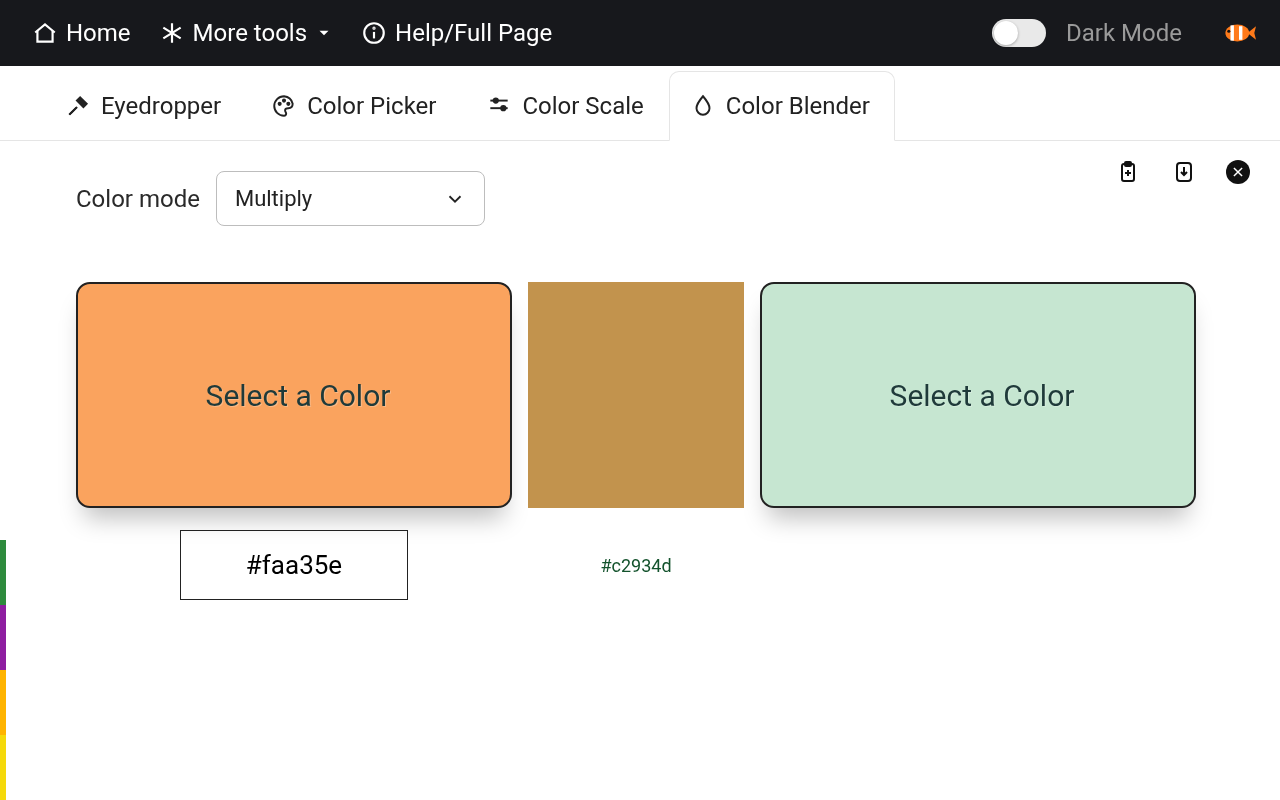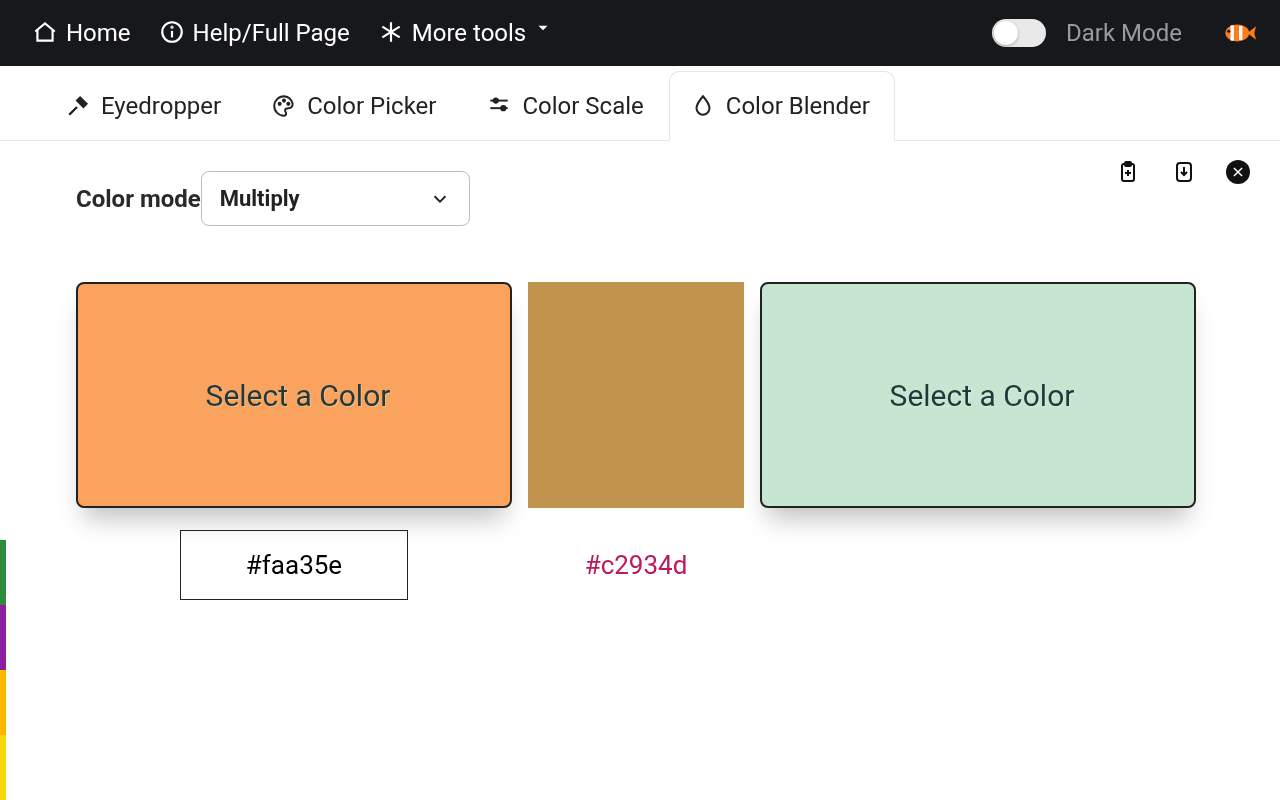--- a/index.html
+++ b/index.html
@@ -16,20 +16,21 @@
     height: 66px;
     display: flex;
     align-items: center;
     padding: 0 24px 0 32px;
     color: #fff;
     gap: 28px;
   }
   .header-left { display: flex; align-items: center; gap: 28px; }
   .header-item {
     display: inline-flex;
+    align-items: center;
     gap: 8px;
     font-size: 24px;
     color: #fff;
     cursor: pointer;
     user-select: none;
   }
   .header-item svg { width: 26px; height: 26px; stroke: #fff; fill: none; stroke-width: 2; }
   .header-spacer { flex: 1; }
   .dark-mode-wrap {
     display: flex; align-items: center; gap: 20px;
@@ -95,43 +96,42 @@
     cursor:pointer;
   }
   .close-circle svg { width:14px; height:14px; stroke:#fff; stroke-width:2.5; }
 
   
   .main {
     position: relative;
     padding: 30px 76px 0 76px;
   }
   .mode-row {
-    display: flex; align-items: center; 
+    display: flex; align-items: center; gap: 16px;
     margin-bottom: 56px;
-    font-weight: bold;
   }
   .mode-label { font-size: 24px; color: #2a2a2a; }
   .select {
     display: inline-flex; align-items: center; justify-content: space-between;
     border: 1px solid #bdbdbd; border-radius: 8px;
     padding: 14px 18px;
     width: 269px; font-size: 22px; color: #222;
     cursor: pointer; background:#fff;
   }
   .select svg { width: 22px; height: 22px; stroke:#222; fill:none; stroke-width:2; }
 
   
   .card-row {
     display: flex; align-items: stretch; gap: 16px;
   }
   .swatch {
     flex: 0 0 436px;
     height: 226px;
     border: 2px solid #222;
-    border-radius: 8px;
+    border-radius: 14px;
     box-shadow: 0 18px 24px -8px rgba(0,0,0,.25);
     display: flex; align-items: center; justify-content: center;
     cursor: pointer;
     position: relative;
     padding-left: 8px;
   }
   .swatch-label {
     font-size: 30px; color: #1f3a3a;
     text-shadow: 1px 1px 0 rgba(255,255,255,.25);
   }
@@ -147,21 +147,21 @@
   .hex-box {
     width: 228px; height: 70px;
     border: 1px solid #222;
     background:#fff;
     display:flex; align-items:center; justify-content:center;
     font-size: 26px;
     margin: 0 auto;
   }
   .hex-cell-outer { flex: 0 0 436px; display:flex; justify-content:flex-start; }
   .hex-cell-mid { flex: 0 0 216px; display:flex; justify-content:center; }
-  .hex-mid-text { font-size: 26px; color:#be185d; align-self:center; }
+  .hex-mid-text { font-size: 18px; color:#14532d; align-self:center; }
 
   
   .edge-strip {
     position: fixed; left: 0; top: 540px; width: 6px; height: 260px;
     display:flex; flex-direction:column;
   }
   .edge-strip span { flex:1; }
 </style>
 </head>
 <body>
@@ -170,34 +170,34 @@
   <div class="header-left">
     <div class="header-item">
       <svg viewBox="0 0 24 24">
           <path d="M3 11.5 12 4l9 7.5"></path>
           <path d="M5 10v10h14V10"></path>
         </svg>
       <span>Home</span>
     </div>
     <div class="header-item">
       <svg viewBox="0 0 24 24">
+          <path d="M12 3v18M4 7l16 10M20 7 4 17"></path>
+        </svg>
+      <span>More tools</span>
+      <svg viewBox="0 0 24 24" style="width:18px;height:18px;fill:#fff;stroke:none;">
+          <path d="M6 9l6 6 6-6z"></path>
+        </svg>
+    </div>
+    <div class="header-item">
+      <svg viewBox="0 0 24 24">
           <circle cx="12" cy="12" r="9"></circle>
           <line x1="12" y1="11" x2="12" y2="17"></line>
           <circle cx="12" cy="7.5" r="0.5" fill="#fff"></circle>
         </svg>
       <span>Help/Full Page</span>
-    </div>
-    <div class="header-item">
-      <svg viewBox="0 0 24 24">
-          <path d="M12 3v18M4 7l16 10M20 7 4 17"></path>
-        </svg>
-      <span>More tools</span>
-      <svg viewBox="0 0 24 24" style="width:18px;height:18px;fill:#fff;stroke:none;">
-          <path d="M6 9l6 6 6-6z"></path>
-        </svg>
     </div>
   </div>
   <div class="header-spacer"></div>
   <div class="dark-mode-wrap">
     <div class="toggle">
       <div class="toggle-knob"></div>
     </div>
     <span>Dark Mode</span>
   </div>
   <span class="fish">

